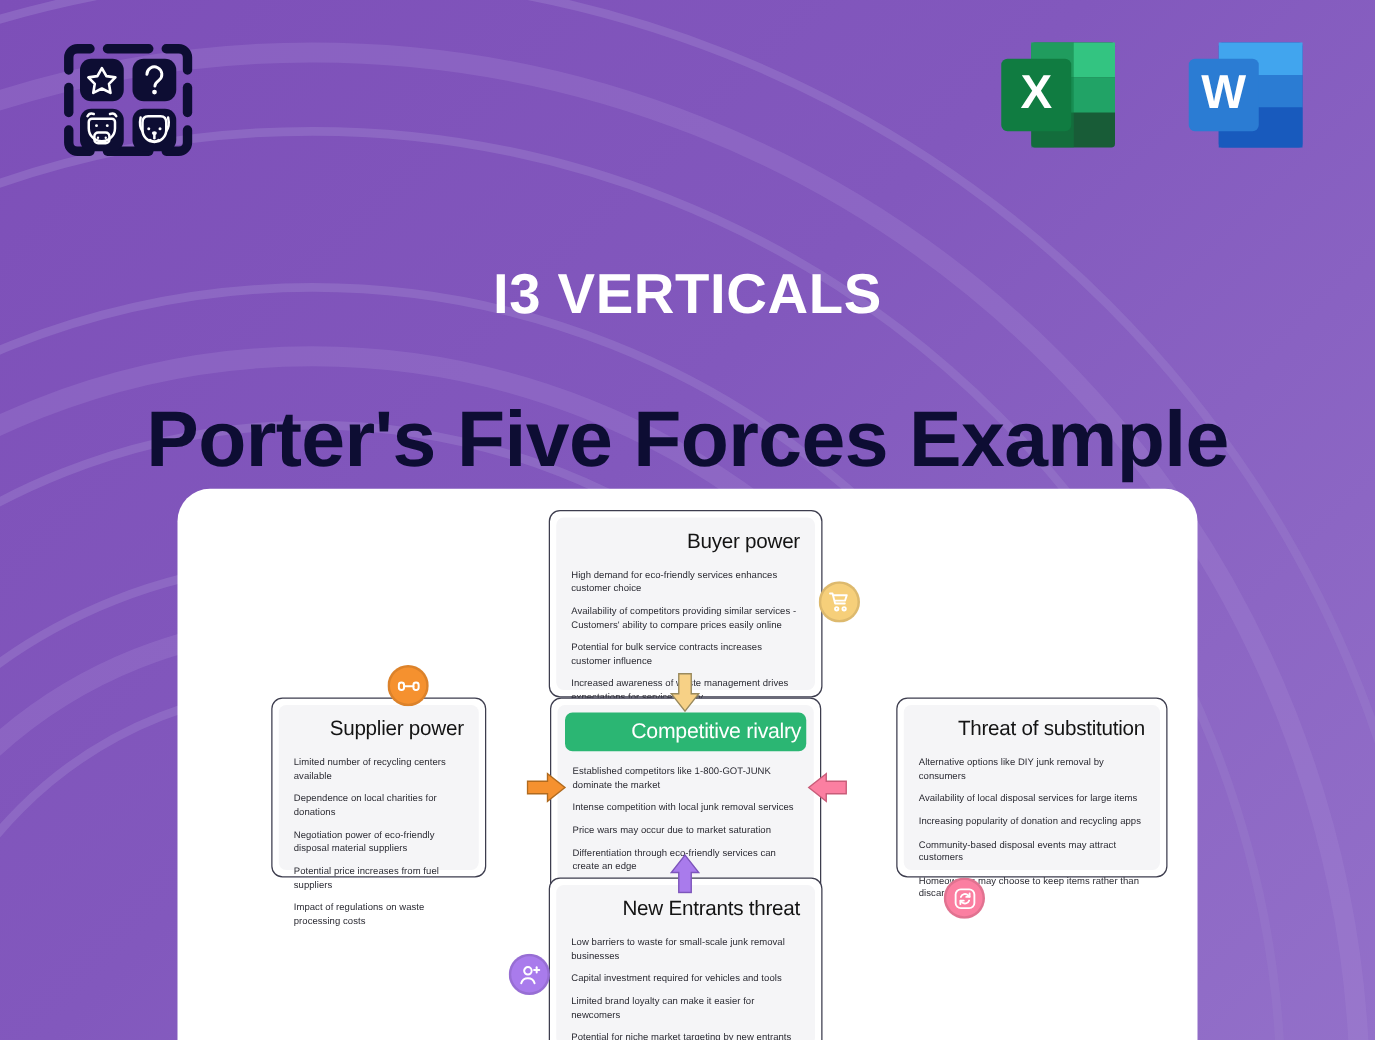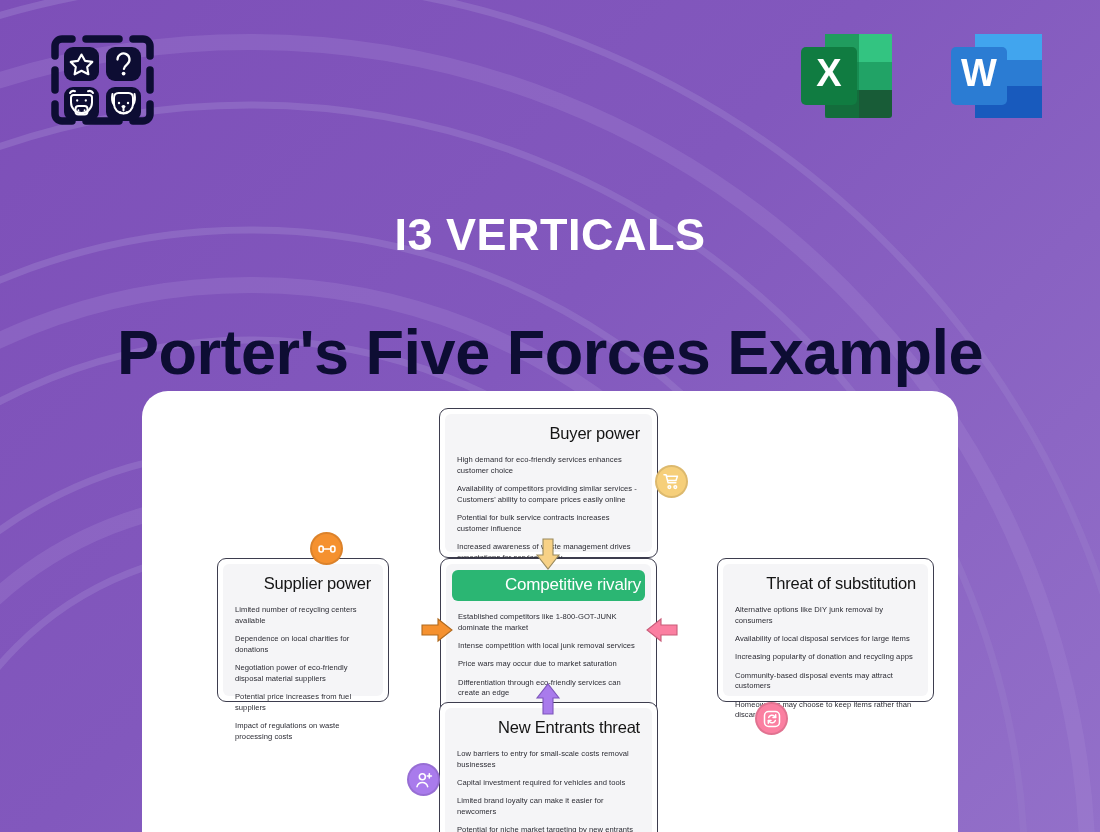--- a/index.html
+++ b/index.html
@@ -278,21 +278,21 @@
           <li>Community-based disposal events may attract customers</li>
           <li>Homeowners may choose to keep items rather than discard them</li>
         </ul>
       </div>
     </div>
 
     <div class="force-box" id="box-entrants">
       <div class="force-inner">
         <div class="force-title">New Entrants threat</div>
         <ul class="force-list">
-          <li>Low barriers to entry for small-scale costs removal businesses</li>
+          <li>Low barriers to waste for small-scale junk removal businesses</li>
           <li>Capital investment required for vehicles and tools</li>
           <li>Limited brand loyalty can make it easier for newcomers</li>
           <li>Potential for niche market targeting by new entrants</li>
 
         </ul>
       </div>
     </div>
 
     <div class="arrow" style="left:391px; top:147px;">
       <svg width="30" height="33" viewBox="0 0 30 33">

